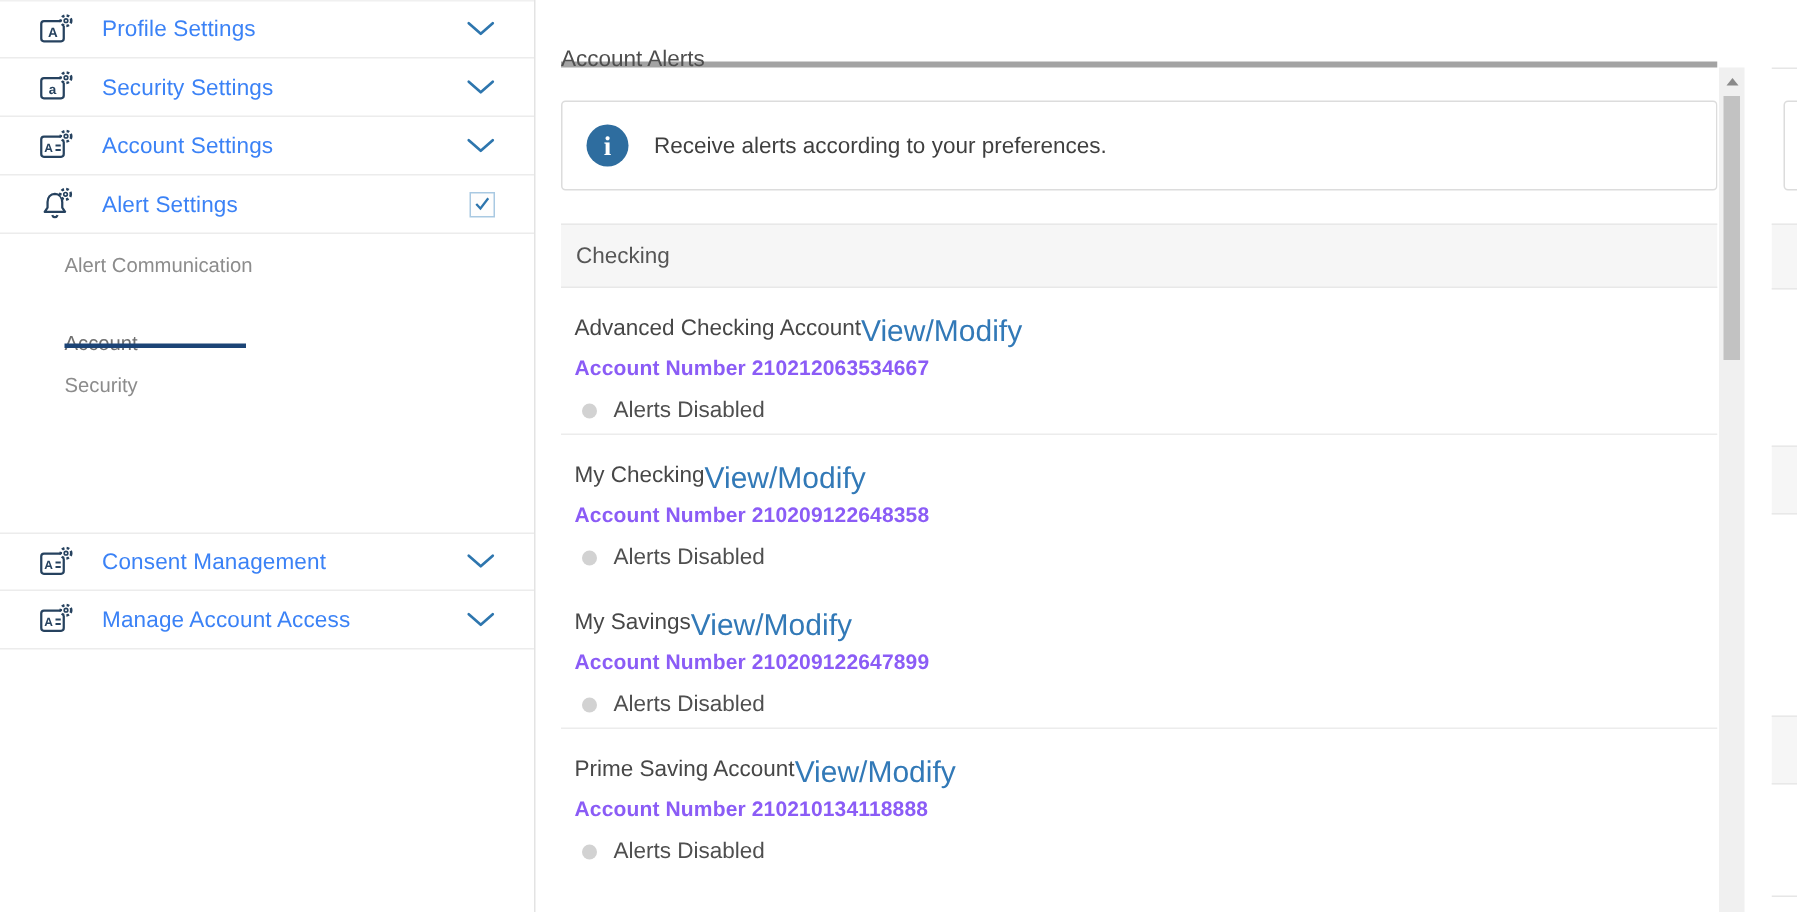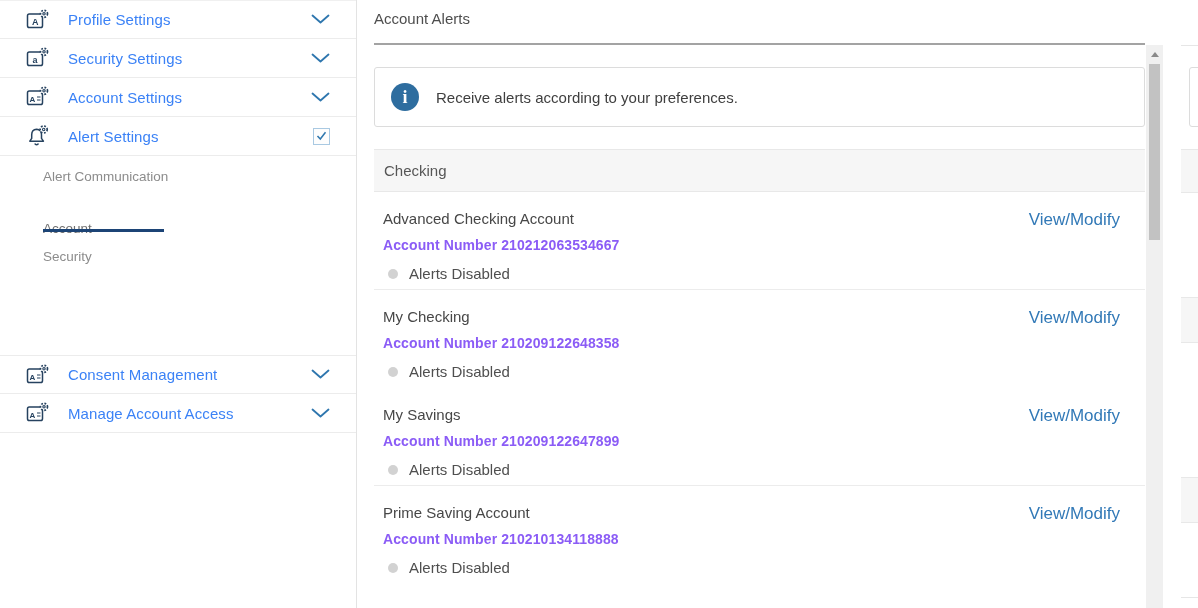--- a/index.html
+++ b/index.html
@@ -34,41 +34,41 @@
   }
   .sub-item.active { color:#6f6f6f;align-items:flex-end; }
   .sub-item.active::after {
     content:""; position:absolute; left:0; top:33px; width:121px; height:3px; background:#1c4476;
   }
   .nav-spacer { height:39px; }
   .nav-item.divider-top { border-top:1px solid #ececec; }
 
   
   .content { position:absolute; left:374px; top:0; width:771px; height:608px; overflow:hidden; }
-  .title-bar { height:45px; padding-top:10px; border-bottom:2px solid #a3a3a3; }
+  .title-bar { height:45px; padding-top:31px; border-bottom:4px solid #a3a3a3; }
   .page-title { font-size:15px; color:#4e4e4e; }
   .banner {
     margin:22px 0; height:60px; border:1px solid #dcdcdc; border-radius:3px;
     display:flex; align-items:center; padding:0 16px; background:#fff;
   }
   .info-icon {
     width:28px; height:28px; border-radius:50%; background:#2e6d9f; color:#fff; flex:none;
     display:flex; align-items:center; justify-content:center;
     font:700 18px "Liberation Serif", serif;
   }
   .banner-text { margin-left:17px; font-size:15px; color:#3f3f3f; }
   .section-header {
     height:43px; background:#f6f6f6; border-top:1px solid #e8e8e8; border-bottom:1px solid #e8e8e8;
     display:flex; align-items:center; padding:0 10px; font-size:15px; color:#565656;
   }
   .account-row { height:98px; padding:18px 25px 0 9px; }
   .account-row.divided { border-bottom:1px solid #ececec; }
-  .row-top { display:flex; justify-content:space-between; align-items:flex-start; height:21px; margin-bottom:6px; }
+  .row-top { display:flex; justify-content:flex-start; align-items:flex-start; height:21px; margin-bottom:6px; }
   .acct-name { font-size:15px; color:#474747; }
-  .vm-link { font-size:17px; color:#3279b7; text-decoration:none; cursor:pointer; }
+  .vm-link { font-size:20px; color:#3279b7; text-decoration:none; cursor:pointer; }
   .acct-number { height:21px; margin-bottom:5px; font-size:14px; font-weight:700; color:#8b5cf6; letter-spacing:.1px; }
   .acct-status { display:flex; align-items:center; height:21px; font-size:15px; color:#4f4f4f; }
   .status-dot { width:10px; height:10px; border-radius:50%; background:#d2d2d2; margin:0 11px 0 5px; flex:none; }
 
   
   .scrollbar { position:absolute; left:1146px; top:45px; width:17px; height:563px; background:#f0f0f0; }
   .scroll-up { height:17px; display:flex; align-items:flex-end; justify-content:center; cursor:pointer; }
   .scroll-up .tri {
     width:0; height:0; margin-bottom:5px;
     border-left:4px solid transparent; border-right:4px solid transparent; border-bottom:5px solid #8a8a8a;

